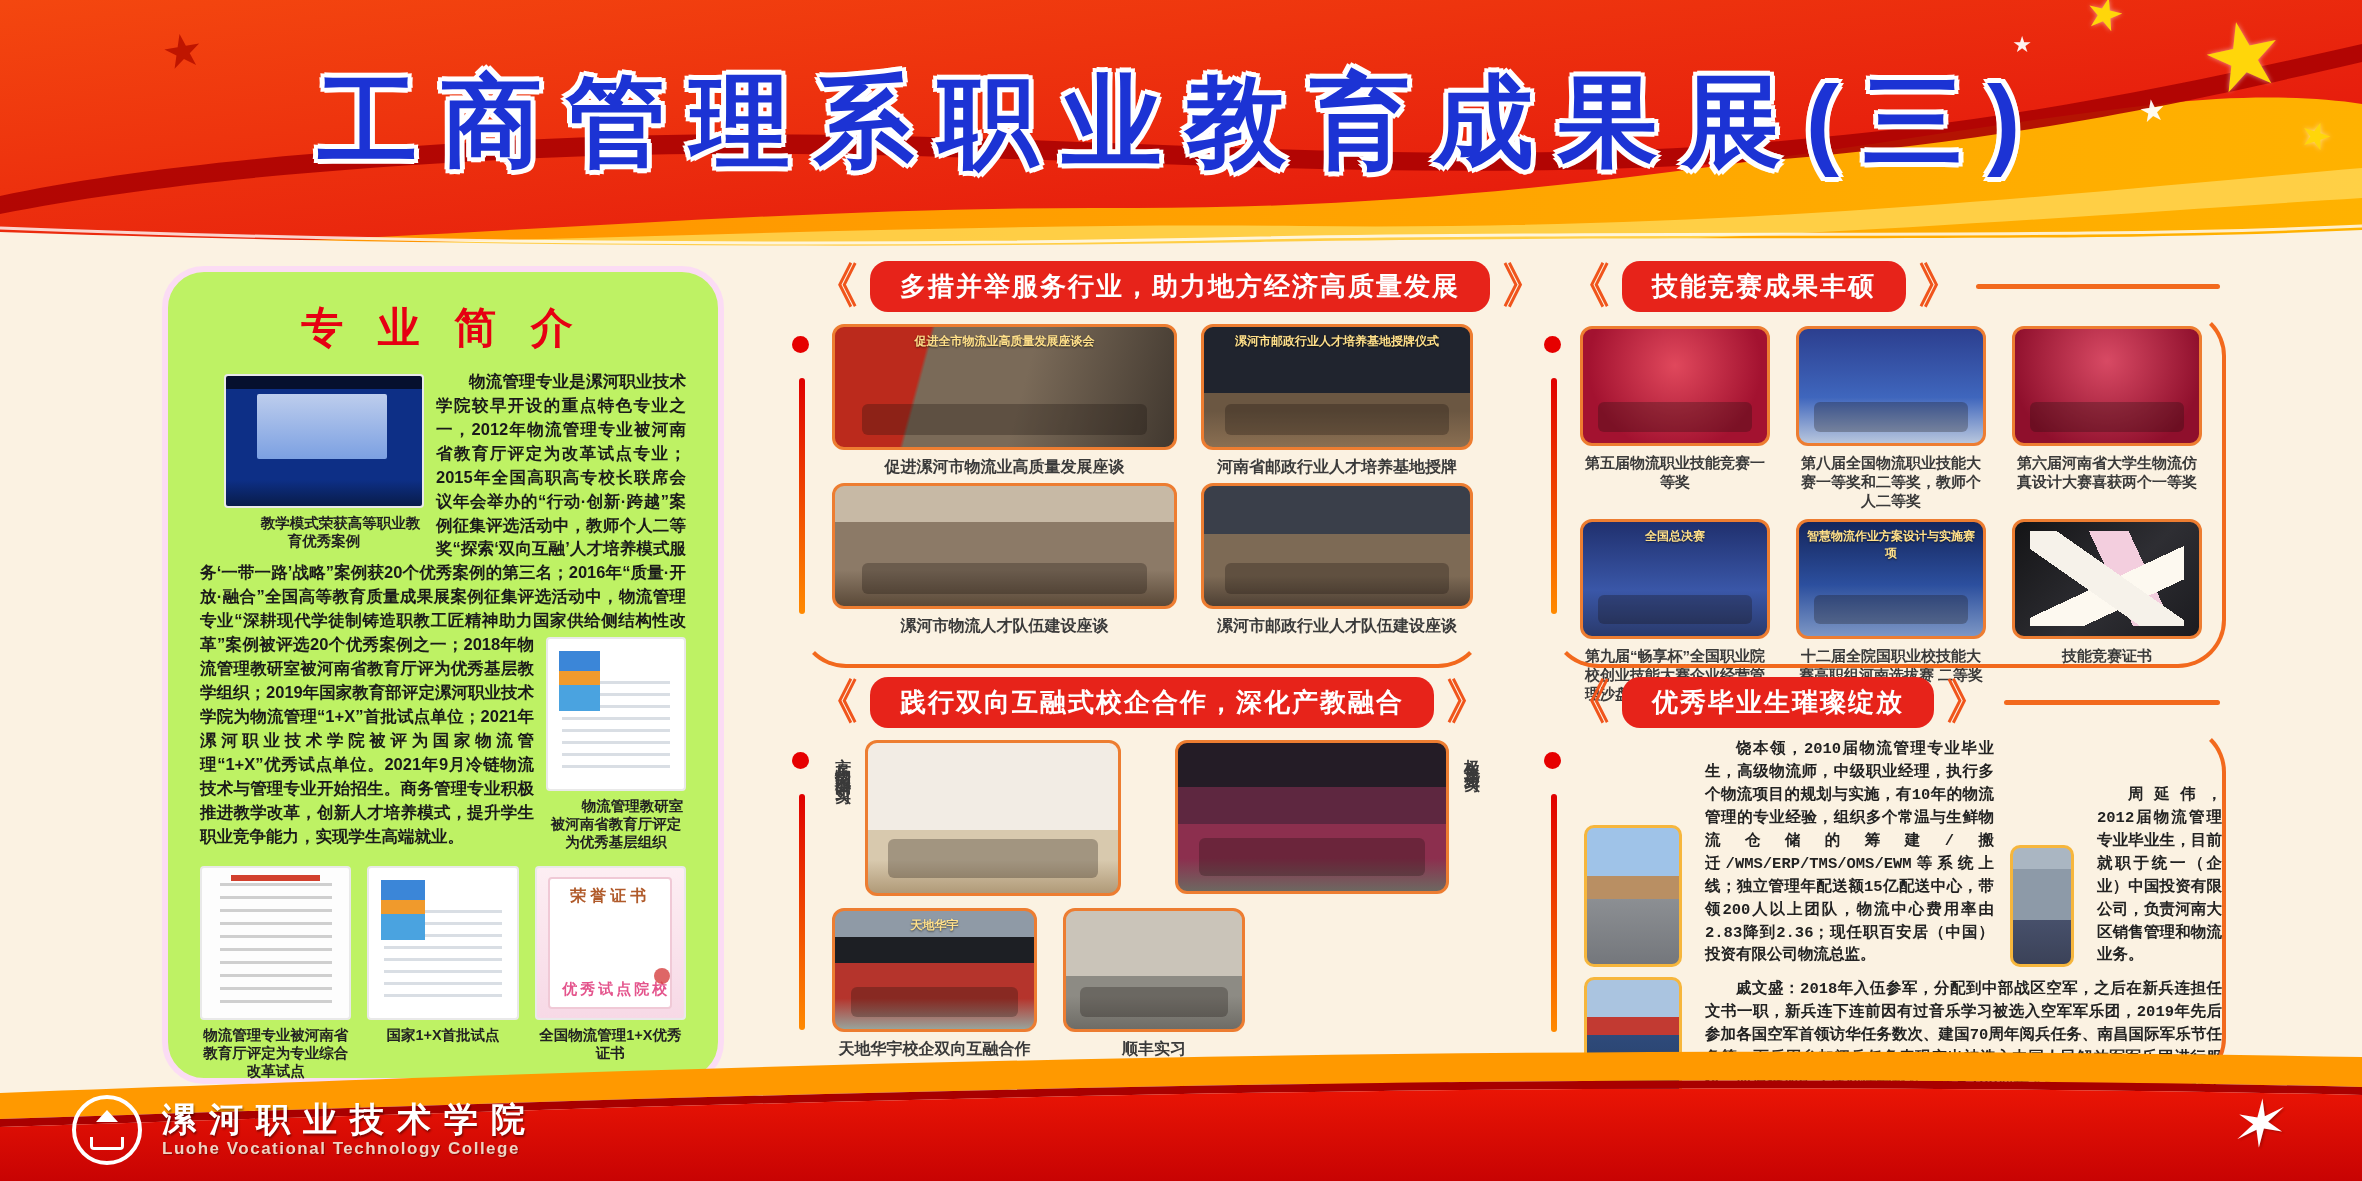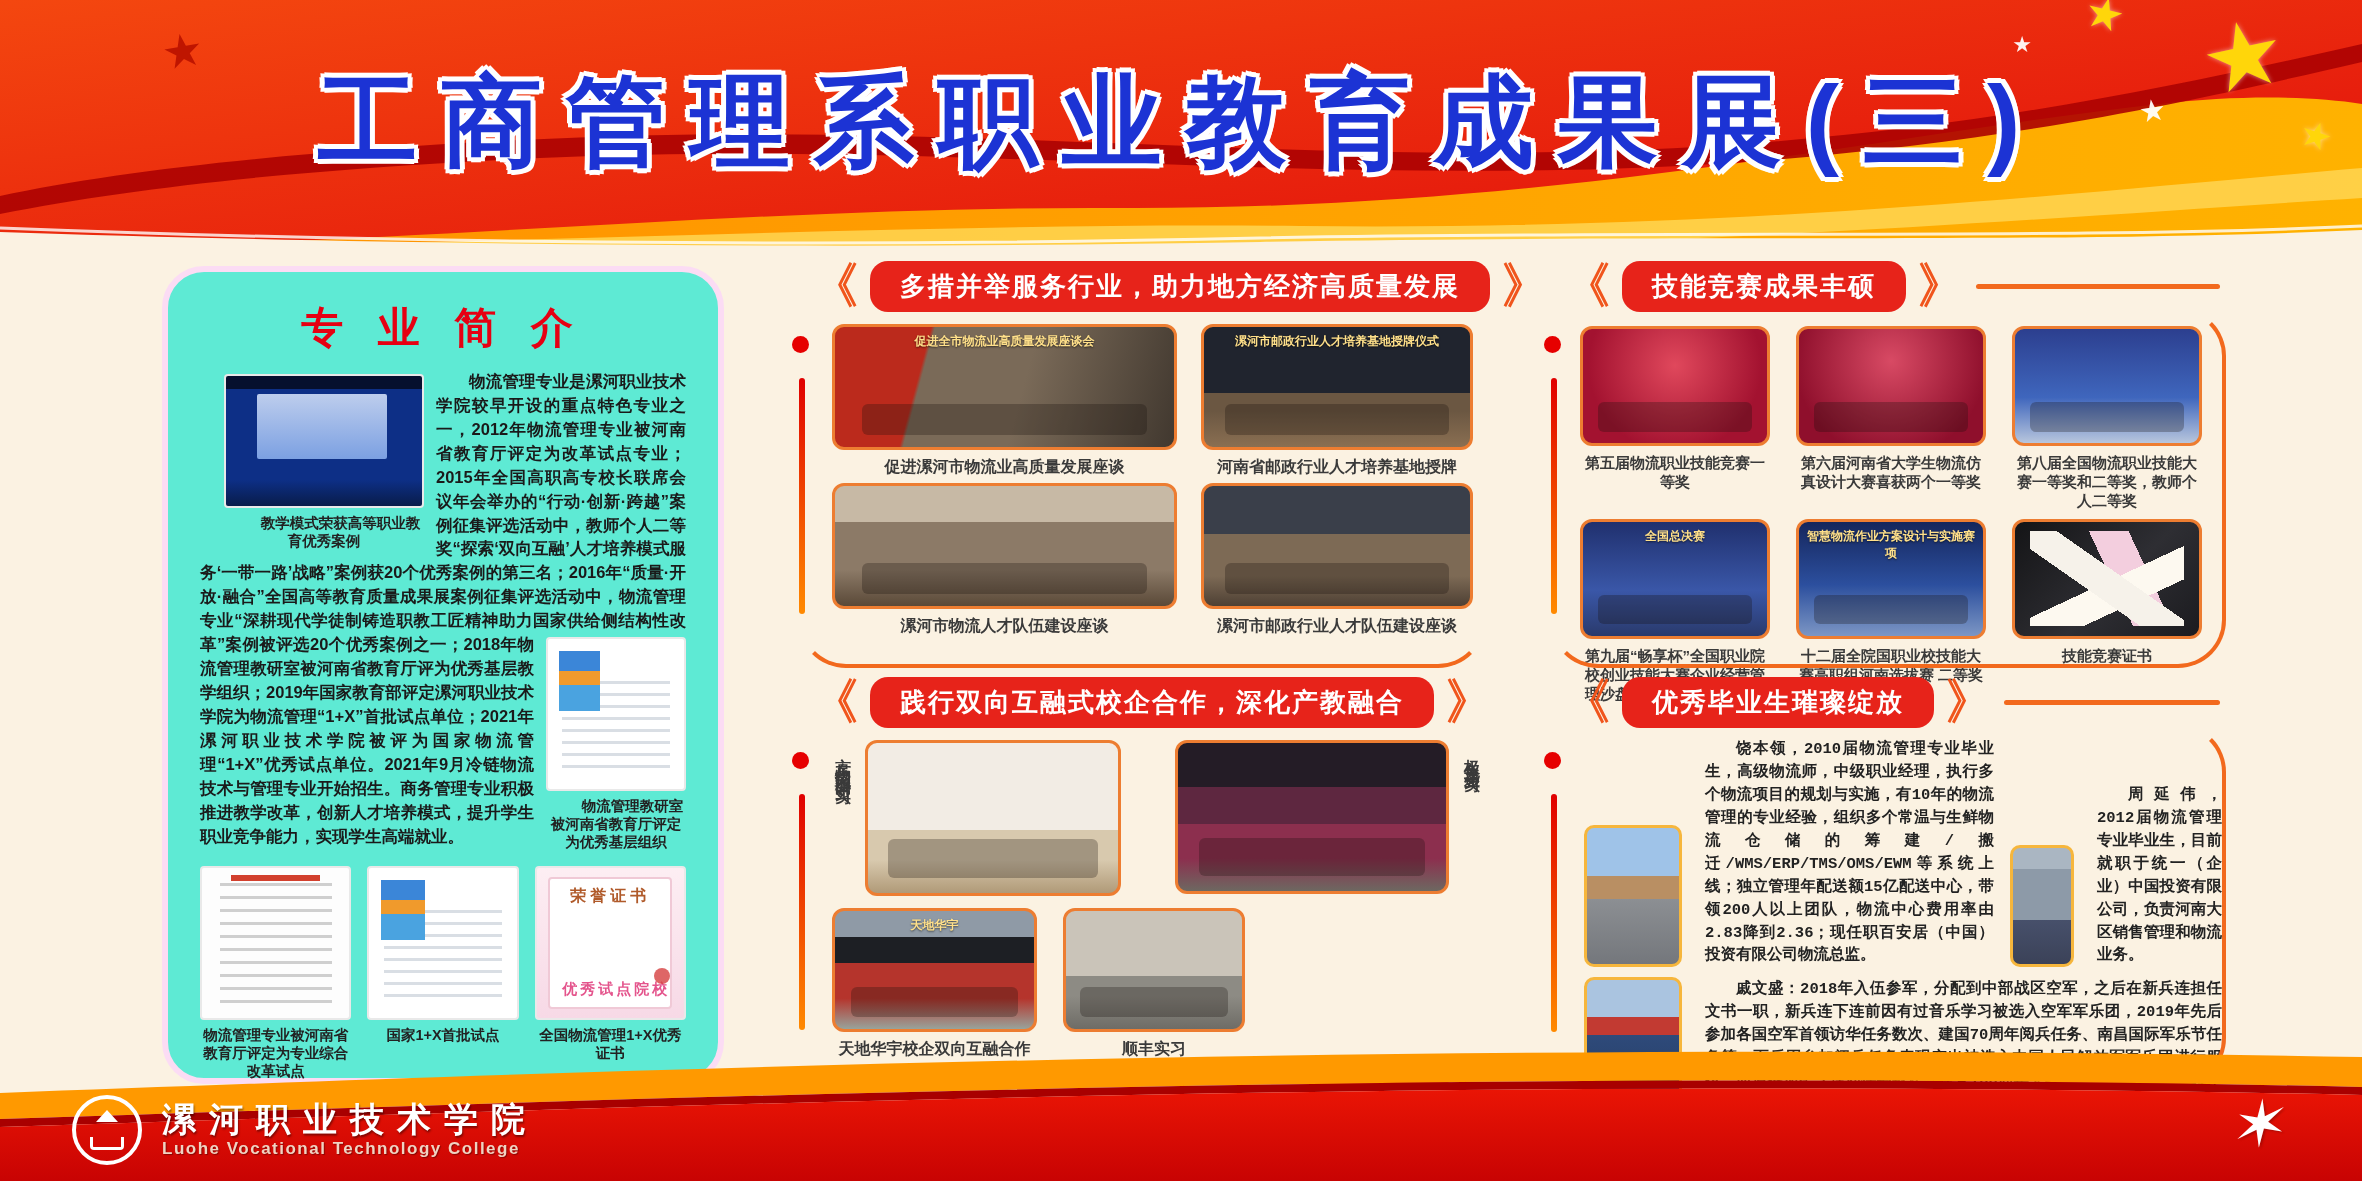--- a/index.html
+++ b/index.html
@@ -19,21 +19,21 @@
   .star.dark{color:#bf1500;}
   .st1{right:78px;top:10px;font-size:92px;transform:rotate(-12deg);}
   .st2{right:238px;top:-8px;font-size:44px;transform:rotate(14deg);}
   .st3{right:30px;top:118px;font-size:36px;transform:rotate(18deg);}
   .st4{right:196px;top:96px;font-size:30px;transform:rotate(-8deg);}
   .st5{right:330px;top:34px;font-size:22px;}
   .st6{left:162px;top:28px;font-size:46px;transform:rotate(-10deg);}
 
   
   .pink-panel{position:absolute;left:162px;top:266px;width:562px;height:818px;
-    background:#5eead4;border:6px solid #fbdcf4;border-radius:42px;
+    background:#bef264;border:6px solid #fbdcf4;border-radius:42px;
     padding:24px 32px;box-sizing:border-box;}
   .intro-title{text-align:center;color:#e60012;font-weight:900;font-size:42px;
     letter-spacing:12px;margin:4px 0 14px 0;font-family:"Liberation Serif",serif;}
   .intro-body{font-size:16.5px;font-weight:700;color:#1a1a1a;line-height:1.45;
     text-align:justify;}
   .intro-body p{margin:0;text-indent:2em;}
   .fl{float:left;width:200px;margin:4px 12px 6px 0;padding-left:24px;}
   .fr{float:right;width:140px;margin:4px 0 14px 12px;}
   .pink-ph{position:relative;border:2px solid #e9e9e9;border-radius:4px;overflow:hidden;}
   .fl .pink-ph{height:130px;}
@@ -309,30 +309,30 @@
       <span class="head-line"></span>
     </div>
     <div class="grid-comp">
       <figure>
         <div class="ph bg-redstage people">
           <div class="ov"></div>
         </div>
         <figcaption class="cap">第五届物流职业技能竞赛一等奖</figcaption>
       </figure>
       <figure>
+        <div class="ph bg-bluewall people">
+          <div class="ov"></div>
+        </div>
+        <figcaption class="cap">第八届全国物流职业技能大赛一等奖和二等奖，教师个人二等奖</figcaption>
+      </figure>
+      <figure>
         <div class="ph bg-redstage2 people">
           <div class="ov"></div>
         </div>
         <figcaption class="cap">第六届河南省大学生物流仿真设计大赛喜获两个一等奖</figcaption>
-      </figure>
-      <figure>
-        <div class="ph bg-bluewall people">
-          <div class="ov"></div>
-        </div>
-        <figcaption class="cap">第八届全国物流职业技能大赛一等奖和二等奖，教师个人二等奖</figcaption>
       </figure>
       <figure>
         <div class="ph bg-sandtable people">
           <div class="ov">全国总决赛</div>
         </div>
         <figcaption class="cap">第九届“畅享杯”全国职业院校创业技能大赛企业经营管理沙盘赛项全国总决赛一等奖</figcaption>
       </figure>
       <figure>
         <div class="ph bg-bluestage people">
           <div class="ov">智慧物流作业方案设计与实施赛项</div>

